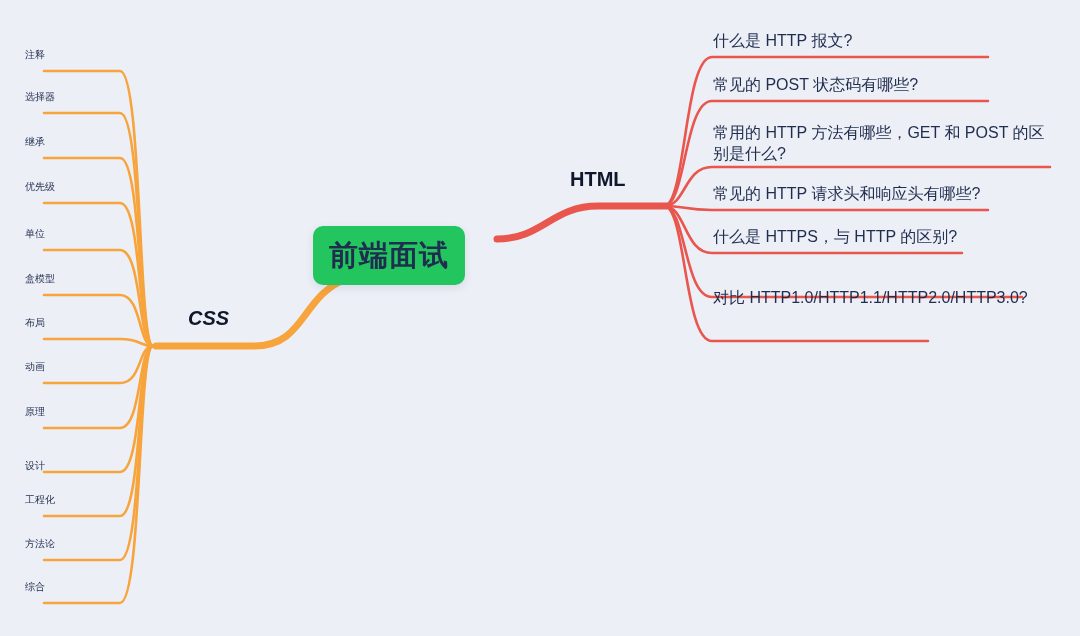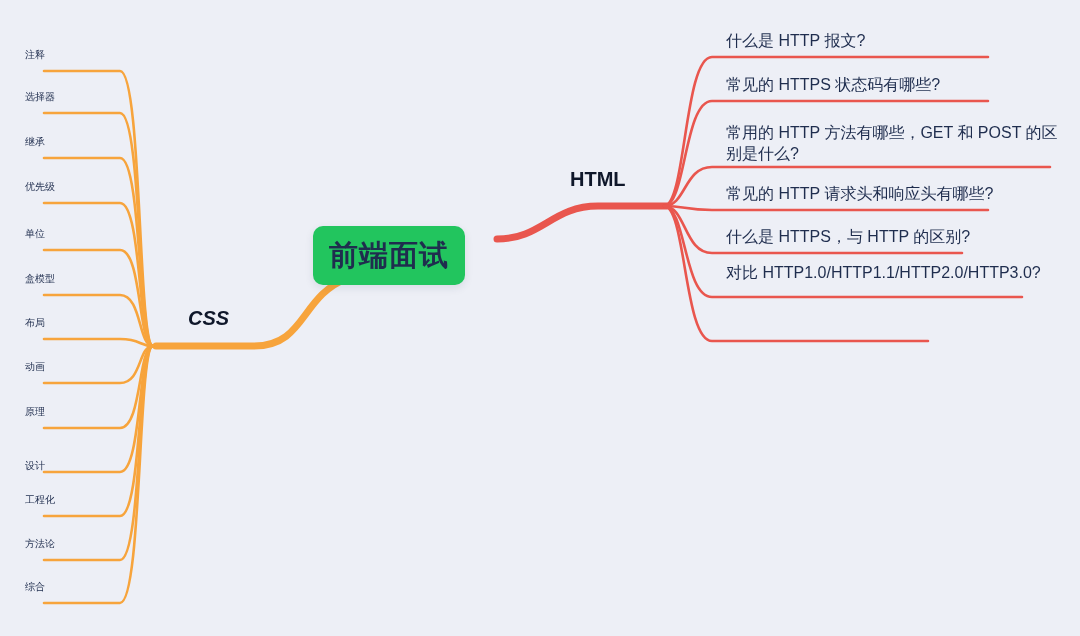--- a/index.html
+++ b/index.html
@@ -57,21 +57,20 @@
   }
   .css-leaf {
     left: 25px;
     width: 110px;
     white-space: nowrap;
     font-size: 10px;
   }
   .html-leaf {
     left: 713px;
     white-space: nowrap;
-    margin-left: 13px;
   }
   .html-leaf.wrap {
     white-space: normal;
     width: 340px;
     line-height: 21px;
   }
 </style>
 </head>
 <body>
 
@@ -120,19 +119,19 @@
   <div class="leaf css-leaf" style="top:269px">盒模型</div>
   <div class="leaf css-leaf" style="top:313px">布局</div>
   <div class="leaf css-leaf" style="top:357px">动画</div>
   <div class="leaf css-leaf" style="top:402px">原理</div>
   <div class="leaf css-leaf" style="top:456px">设计</div>
   <div class="leaf css-leaf" style="top:490px">工程化</div>
   <div class="leaf css-leaf" style="top:534px">方法论</div>
   <div class="leaf css-leaf" style="top:577px">综合</div>
 
   <div class="leaf html-leaf" style="top:31px">什么是 HTTP 报文?</div>
-  <div class="leaf html-leaf" style="top:75px">常见的 HTTPS 状态码有哪些?</div>
+  <div class="leaf html-leaf" style="top:75px">常见的 POST 状态码有哪些?</div>
   <div class="leaf html-leaf wrap" style="top:122px">常用的 HTTP 方法有哪些，GET 和 POST 的区别是什么?</div>
   <div class="leaf html-leaf" style="top:227px">什么是 HTTPS，与 HTTP 的区别?</div>
   <div class="leaf html-leaf" style="top:184px">常见的 HTTP 请求头和响应头有哪些?</div>
-  <div class="leaf html-leaf" style="top:263px">对比 HTTP1.0/HTTP1.1/HTTP2.0/HTTP3.0?</div>
+  <div class="leaf html-leaf" style="top:288px">对比 HTTP1.0/HTTP1.1/HTTP2.0/HTTP3.0?</div>
 
 </div>
 
 </body></html>

